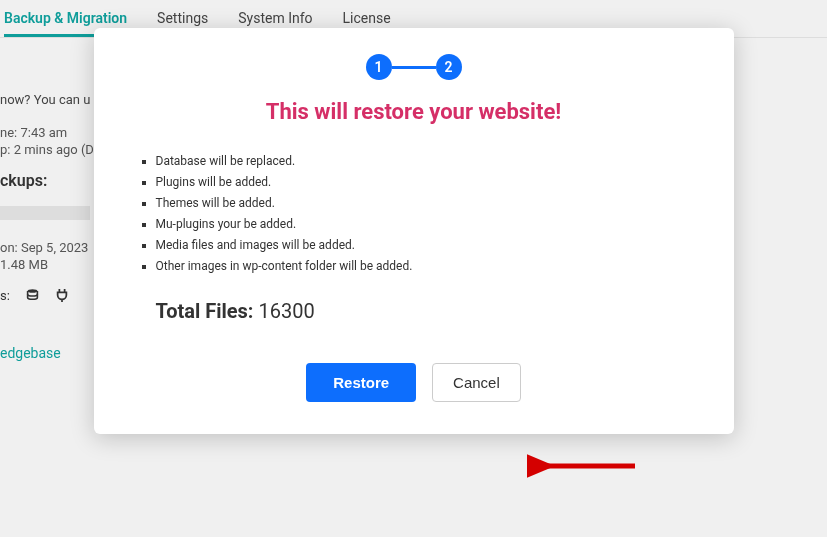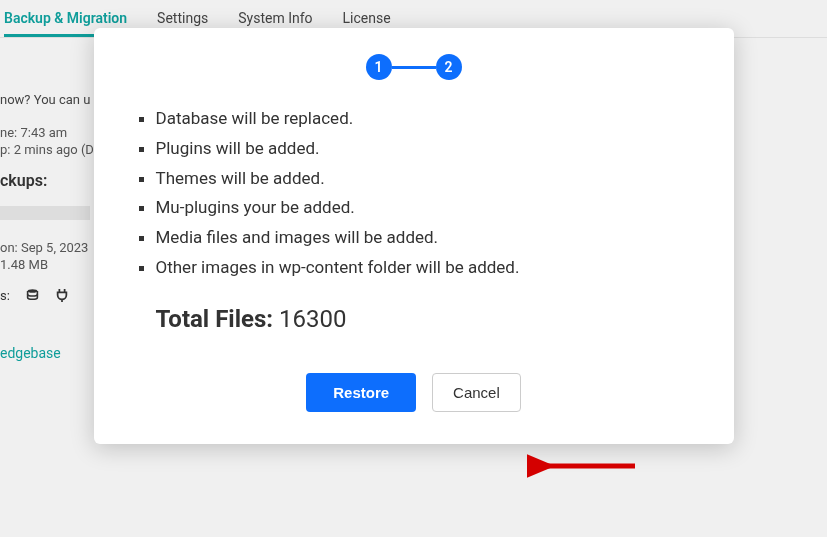--- a/index.html
+++ b/index.html
@@ -90,26 +90,26 @@
       color: #d52f67;
       font-size: 22px;
       font-weight: 700;
       line-height: 1.3;
       margin-bottom: 24px;
     }
     .modal-list {
       list-style: square;
       padding-left: 28px;
       margin-bottom: 22px;
-      font-size: 17px;
+      font-size: 12px;
       color: #333;
       line-height: 1.75;
     }
     .total-line {
-      font-size: 24px;
+      font-size: 20px;
       color: #333;
       padding-left: 28px;
       margin-bottom: 40px;
     }
     .total-line b { font-weight: 700; }
     .modal-actions {
       display: flex;
       justify-content: center;
       gap: 16px;
       align-items: center;
@@ -178,20 +178,21 @@
 </div>
 
 <div class="overlay">
   <div class="modal">
     <div class="stepper">
       <div class="step-circle">1</div>
       <div class="step-line"></div>
       <div class="step-circle">2</div>
     </div>
     <div class="modal-heading">
+      <div>This will restore your website!</div>
     </div>
     <ul class="modal-list">
       <li>Database will be replaced.</li>
       <li>Plugins will be added.</li>
       <li>Themes will be added.</li>
       <li>Mu-plugins your be added.</li>
       <li>Media files and images will be added.</li>
       <li>Other images in wp-content folder will be added.</li>
     </ul>
     <div class="total-line">

